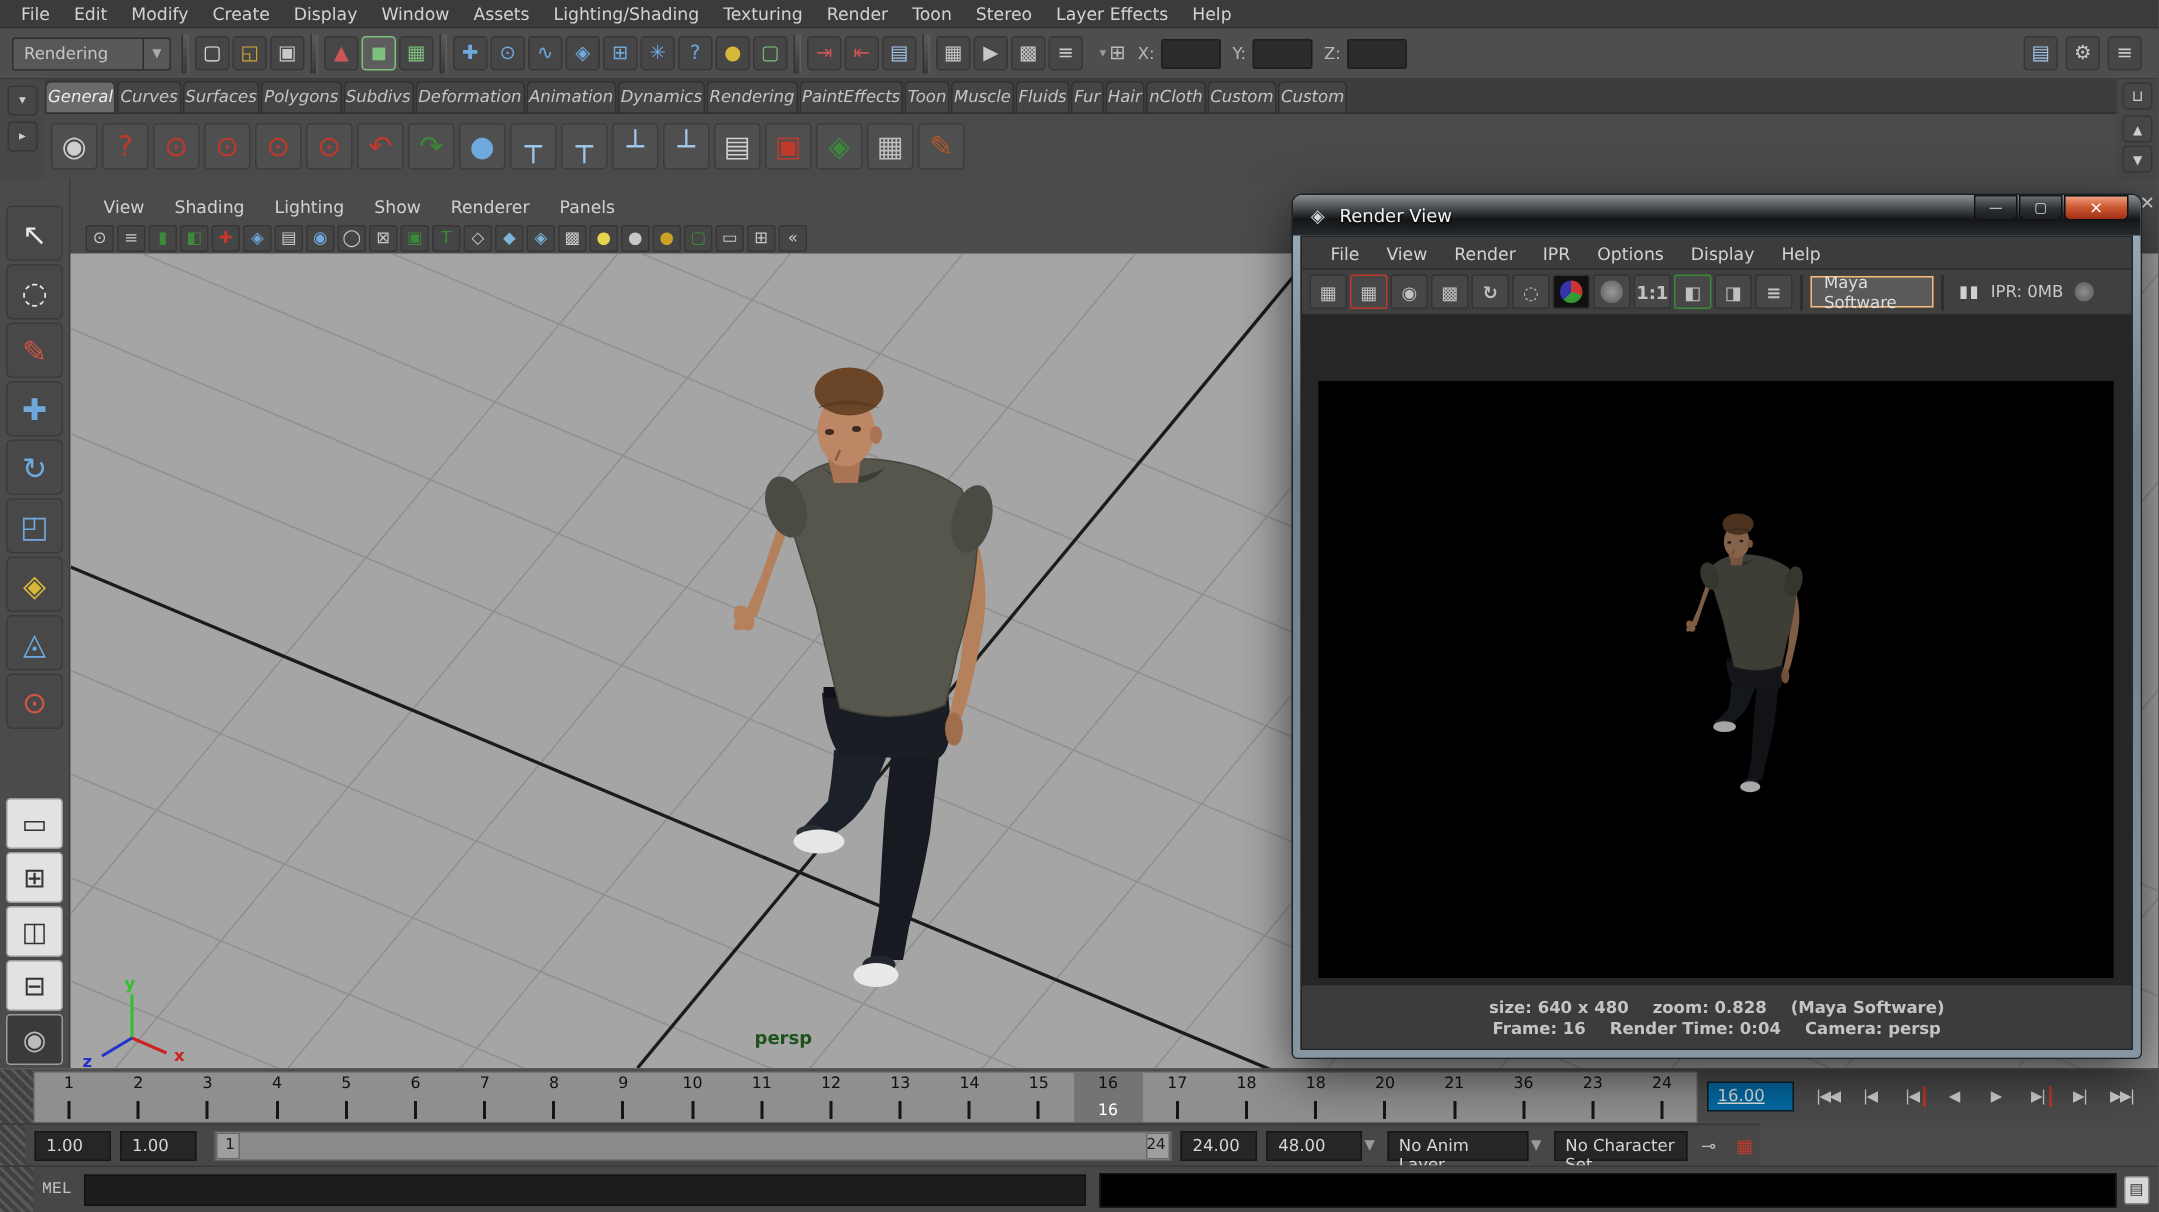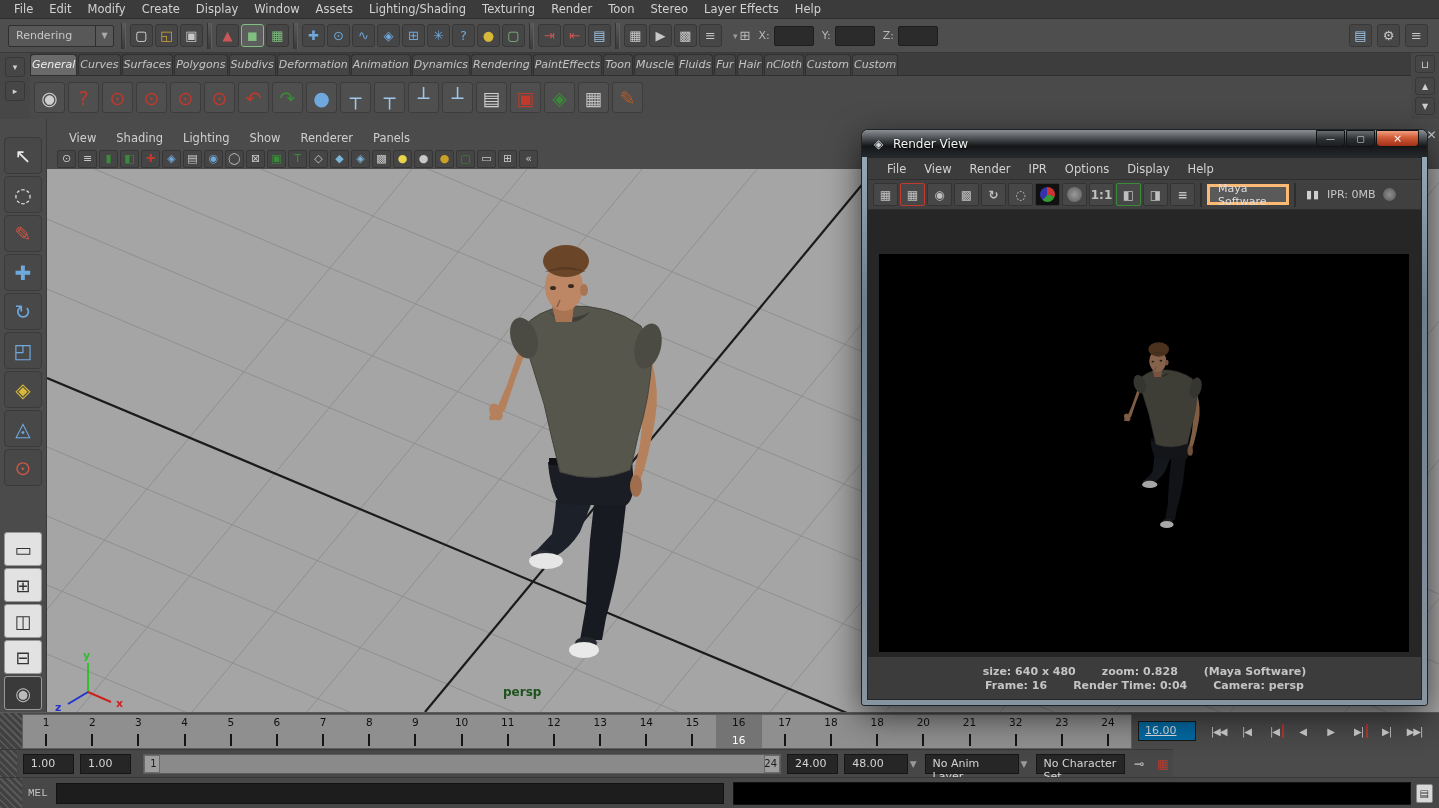--- a/index.html
+++ b/index.html
@@ -88,30 +88,30 @@
   .rvicon { width:25px; height:23px; background:#474747; border:1px solid #333; border-radius:2px; color:#c0c0c0;
             display:flex; align-items:center; justify-content:center; font-size:12px; font-weight:bold; cursor:pointer; }
   .rvicon.red { border:1px solid #c0392b; }
   .rvicon.green { border:1px solid #3a8a3a; }
   .rvicon[data-name="rgb-channels-icon"] { background:#111; }
   .rvicon[data-name="rgb-channels-icon"]::after { content:""; width:15px; height:15px; border-radius:50%;
         background:conic-gradient(#c33 0 30%,#393 30% 62%,#33a 62% 100%); }
   .rvicon[data-name="alpha-channel-icon"]::after { content:""; width:15px; height:15px; border-radius:50%;
         background:radial-gradient(#9a9a9a,#5a5a5a); }
   .rv-sep { width:2px; height:24px; background:#2e2e2e; margin:0 3px; }
-  .rv-select { width:82px; height:21px; background:#5a5a5a; border:3px solid #fdba74; color:#ddd;
+  .rv-select { width:82px; height:21px; background:#5a5a5a; border:1px solid #fdba74; color:#ddd;
                display:flex; align-items:center; padding-left:8px; font-size:11px; cursor:pointer; }
   .rv-pause { color:#cfcfcf; font-size:11px; letter-spacing:1px; margin:0 5px; cursor:pointer; }
   .rv-iprlabel { color:#c8c8c8; font-size:11px; margin-right:5px; }
   .rv-dot { width:13px; height:13px; border-radius:50%; background:radial-gradient(#8f8f8f,#555); }
   .rv-canvasarea { position:relative; height:447px; background:#262626; }
   .rv-image { position:absolute; left:11px; top:44px; width:530px; height:398px; background:#000; }
   .rv-status { height:42px; display:flex; flex-direction:column; align-items:center; justify-content:center; gap:1px;
                font-weight:bold; font-size:11px; color:#c4c4c4; background:#3c3c3c; }
-  .rv-status .row { display:flex; gap:26px; }
+  .rv-status .row { display:flex; gap:16px; }
 
   
   .timeslider { position:absolute; left:0; top:712px; width:1439px; height:37px; background:#4a4a4a;
                 display:flex; align-items:center; border-top:1px solid #5a5a5a; }
   .grip { width:22px; height:100%; background:repeating-linear-gradient(45deg,#585858 0 2px,#414141 2px 5px); }
   .timeline { width:1110px; height:35px; background:#8f8f8f; border:1px solid #5e5e5e; display:flex; }
   .cell { flex:1; display:flex; flex-direction:column; align-items:center; justify-content:space-between; padding:1px 0 2px; cursor:pointer; }
   .cell .num { font-size:10.5px; color:#101010; line-height:12px; }
   .cell .tick { width:2px; height:12px; background:#151515; }
   .cell .cur { font-size:10.5px; color:#fff; line-height:12px; }
@@ -802,21 +802,21 @@
           <div class="tick"></div>
         </div>
 
         <div class="cell" data-name="frame-cell">
           <span class="num">21</span>
           <span class="cur"></span>
           <div class="tick"></div>
         </div>
 
         <div class="cell" data-name="frame-cell">
-          <span class="num">32</span>
+          <span class="num">36</span>
           <span class="cur"></span>
           <div class="tick"></div>
         </div>
 
         <div class="cell" data-name="frame-cell">
           <span class="num">23</span>
           <span class="cur"></span>
           <div class="tick"></div>
         </div>
 

